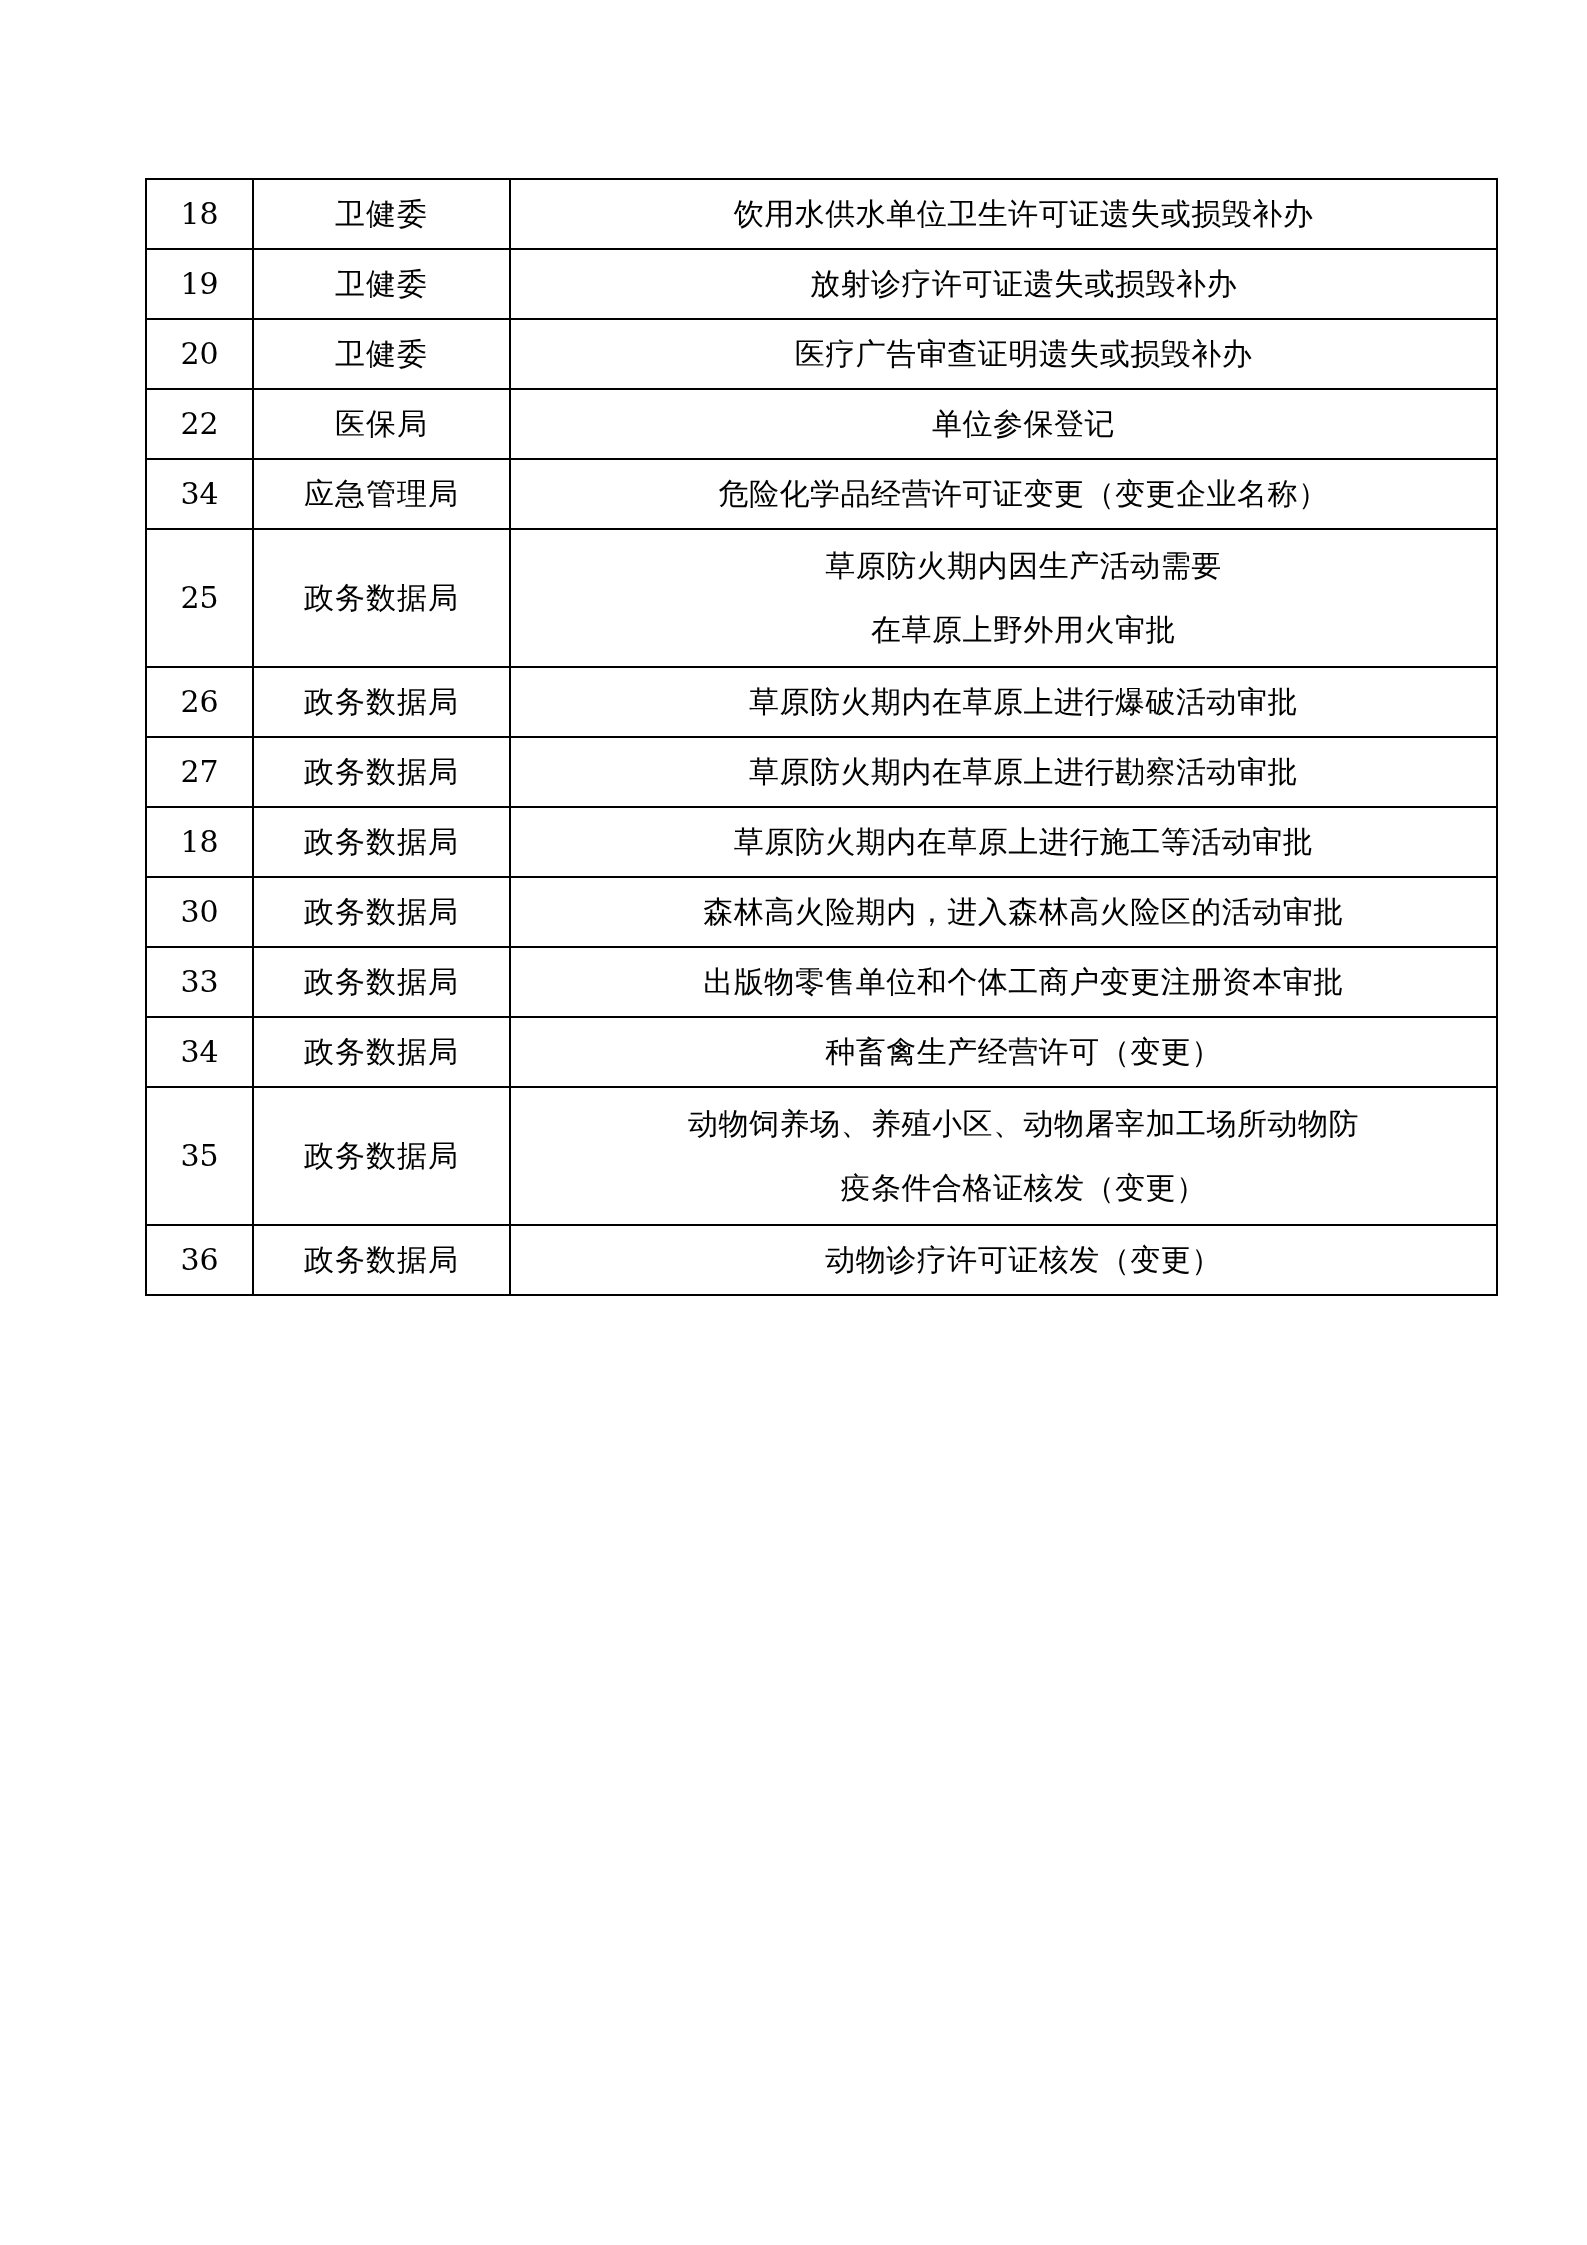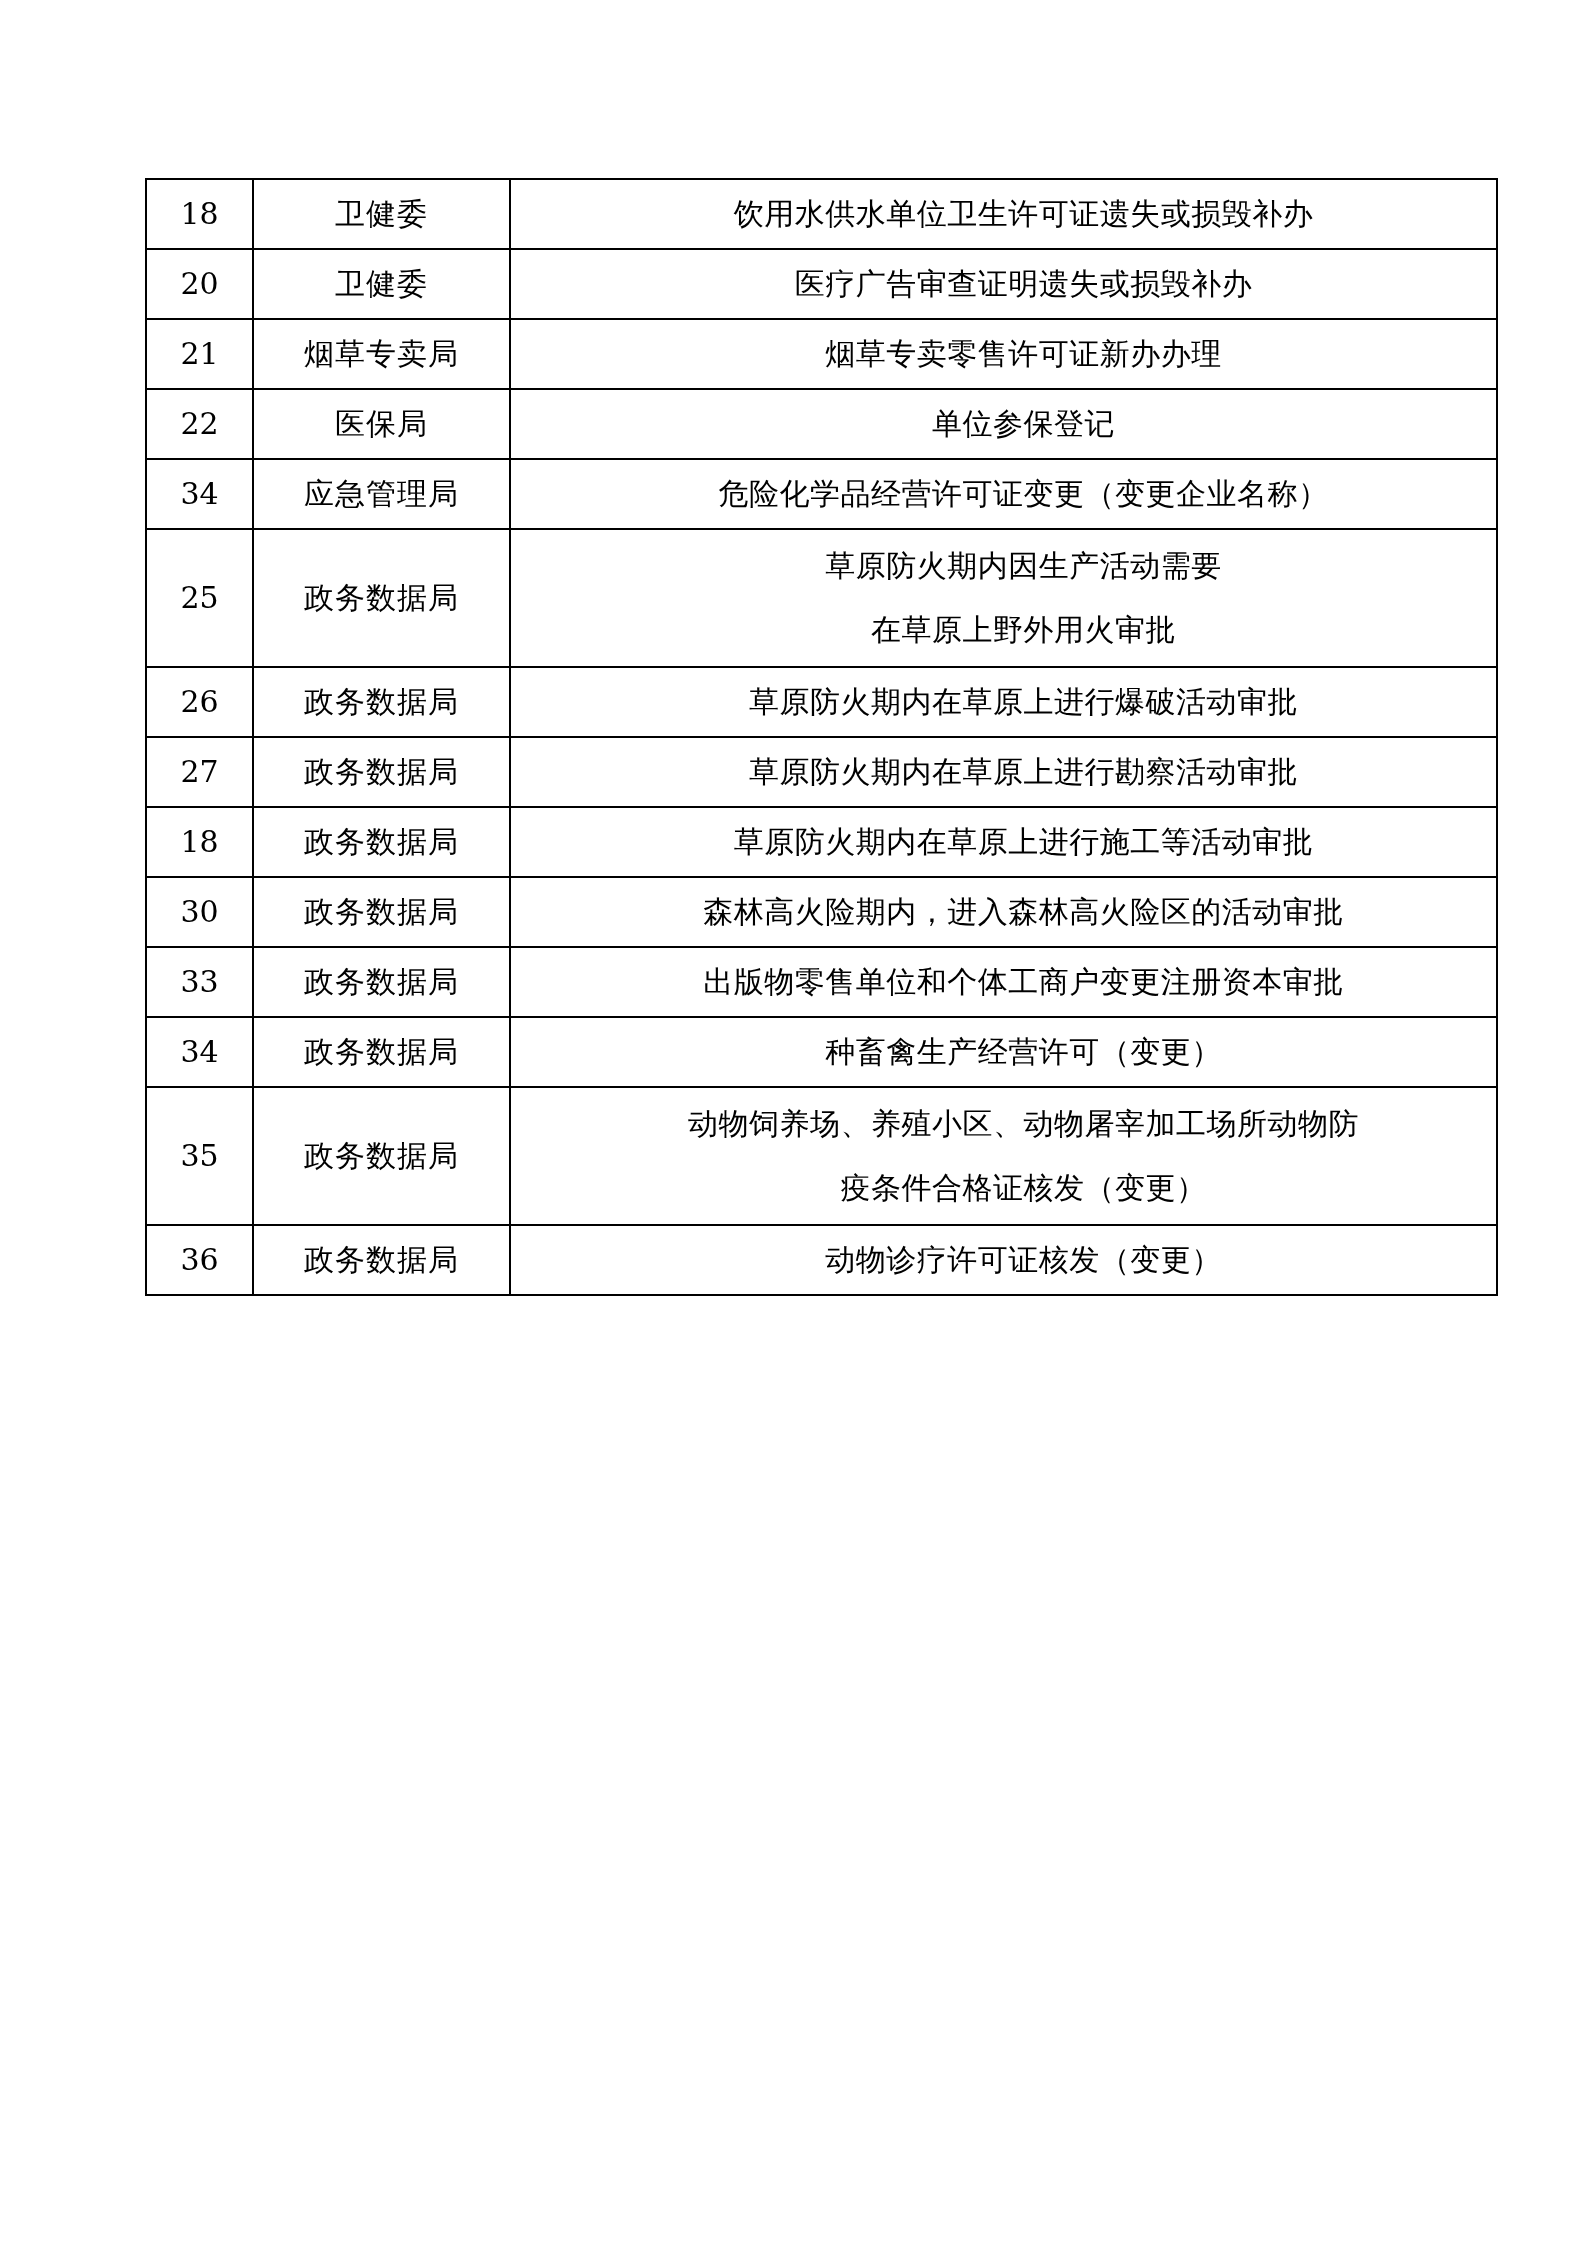--- a/index.html
+++ b/index.html
@@ -70,31 +70,31 @@
   <table class="doc-table">
     <tbody>
         <tr class="row-single">
           <td class="col-index">18</td>
           <td class="col-dept">卫健委</td>
           <td class="col-item">
             <span class="item-line">饮用水供水单位卫生许可证遗失或损毁补办</span>
           </td>
         </tr>
         <tr class="row-single">
+          <td class="col-index">19</td>
+          <td class="col-dept">卫健委</td>
+          <td class="col-item">
+            <span class="item-line">放射诊疗许可证遗失或损毁补办</span>
+          </td>
+        </tr>
+        <tr class="row-single">
           <td class="col-index">20</td>
           <td class="col-dept">卫健委</td>
           <td class="col-item">
             <span class="item-line">医疗广告审查证明遗失或损毁补办</span>
-          </td>
-        </tr>
-        <tr class="row-single">
-          <td class="col-index">21</td>
-          <td class="col-dept">烟草专卖局</td>
-          <td class="col-item">
-            <span class="item-line">烟草专卖零售许可证新办办理</span>
           </td>
         </tr>
         <tr class="row-single">
           <td class="col-index">22</td>
           <td class="col-dept">医保局</td>
           <td class="col-item">
             <span class="item-line">单位参保登记</span>
           </td>
         </tr>
         <tr class="row-single">

